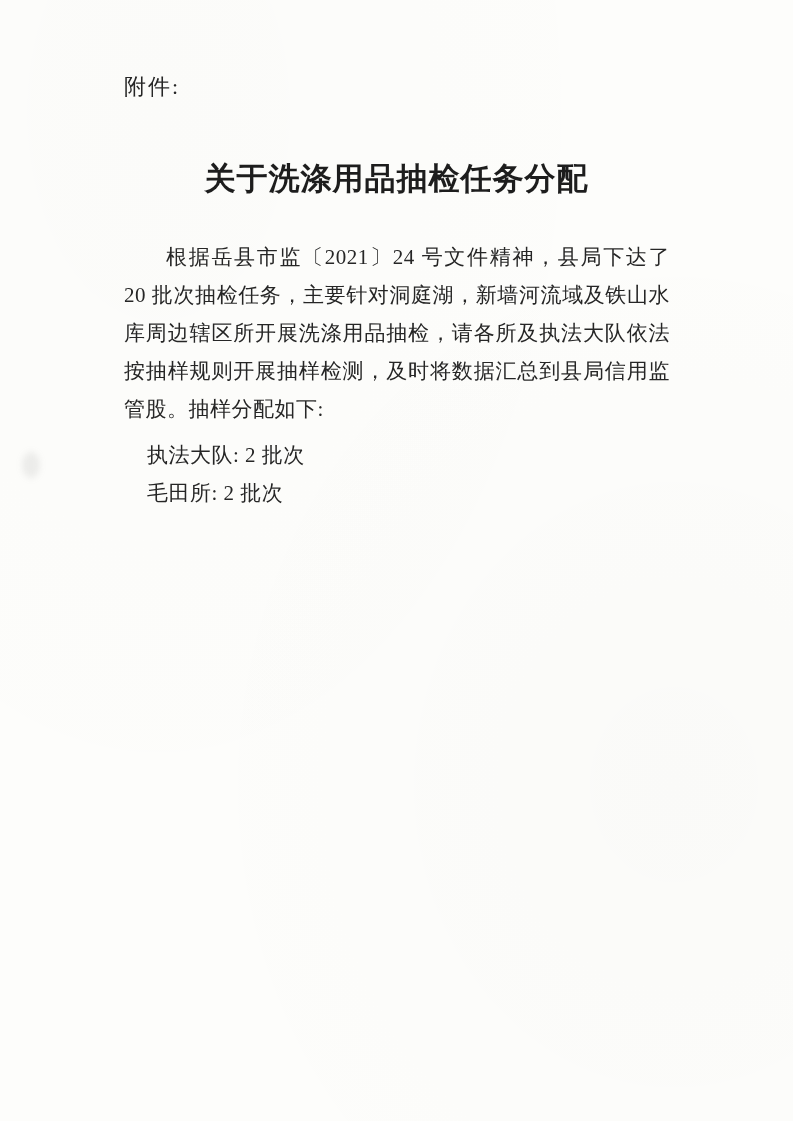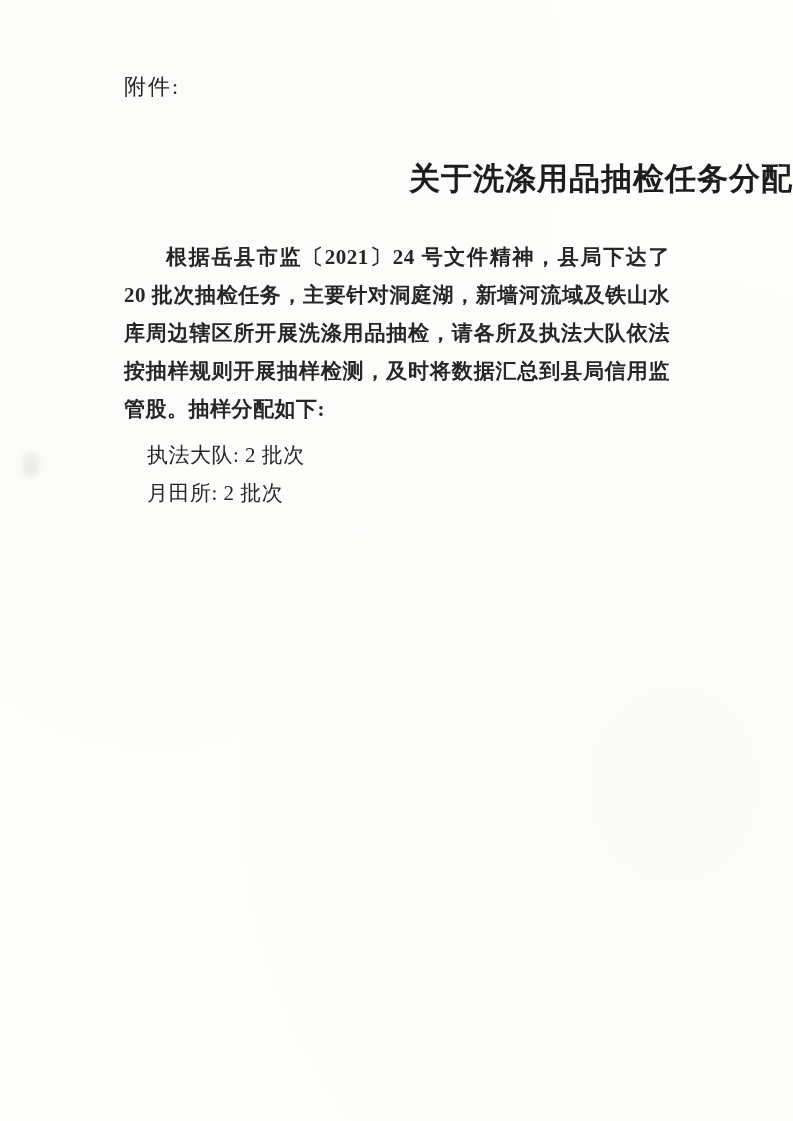--- a/index.html
+++ b/index.html
@@ -41,39 +41,38 @@
     top: 72px;
     font-size: 22px;
     letter-spacing: 2px;
   }
   .doc-title {
     position: absolute;
     left: 0;
     top: 158px;
     width: 100%;
     margin: 0;
-    text-align: right;
+    text-align: center;
     font-size: 31px;
     font-weight: bold;
     letter-spacing: 1px;
     color: #1d1d1d;
   }
   .body-paragraph {
     position: absolute;
     left: 124px;
     top: 238px;
     width: 546px;
     margin: 0;
     font-size: 21px;
     line-height: 38px;
     text-align: justify;
     text-align-last: left;
     text-indent: 2em;
     letter-spacing: 0.5px;
-    font-weight: bold;
   }
   .allocation-list {
     position: absolute;
     left: 147px;
     top: 436px;
     display: grid;
     grid-auto-flow: column;
     grid-template-rows: repeat(5, 38px);
     grid-template-columns: 252px auto;
     font-size: 21px;
@@ -93,21 +92,21 @@
 <h1 class="doc-title">关于洗涤用品抽检任务分配</h1>
 
 <p class="body-paragraph">根据岳县市监〔2021〕24 号文件精神，县局下达了 20 批次抽检任务，主要针对洞庭湖，新墙河流域及铁山水库周边辖区所开展洗涤用品抽检，请各所及执法大队依法按抽样规则开展抽样检测，及时将数据汇总到县局信用监管股。抽样分配如下:</p>
 
 <div class="allocation-list">
 
   <div class="allocation-item"><span>执法大队</span><span>: </span><span>2 批次</span></div>
 
 
 
+  <div class="allocation-item"><span>毛田所</span><span>: </span><span>2 批次</span></div>
 
 
 
 
 
-  <div class="allocation-item"><span>月田所</span><span>: </span><span>2 批次</span></div>
 
 
 </div>
 
 </body></html>

